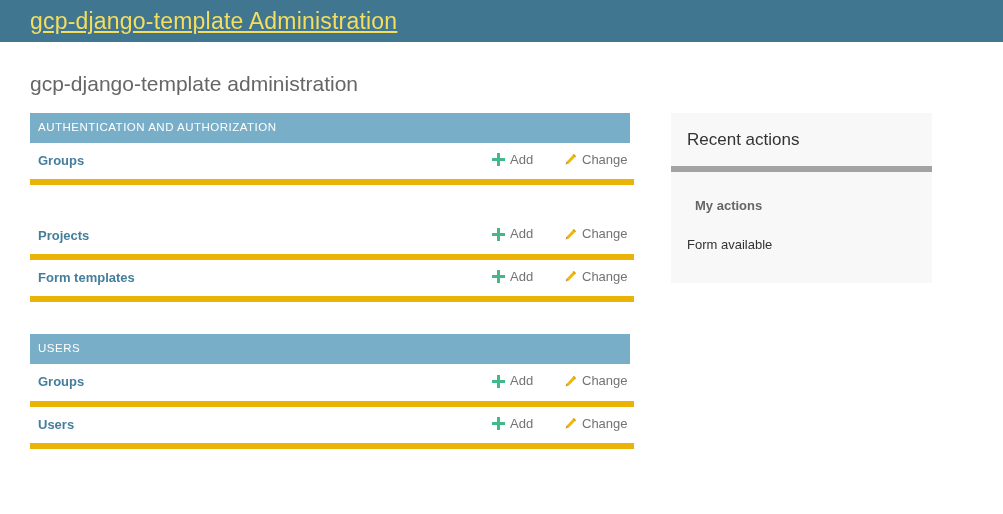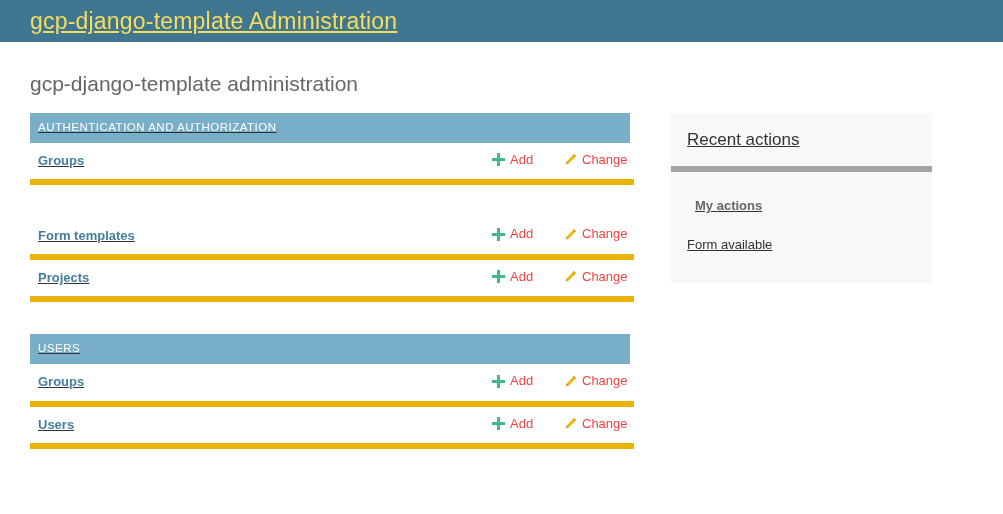--- a/index.html
+++ b/index.html
@@ -42,21 +42,20 @@
     font-size: 21px;
     font-weight: 300;
     color: #666666;
     margin: 30px 0 18px 0;
     line-height: 1.1;
   }
 
   #content-wrap {
     display: flex;
     align-items: flex-start;
-    text-decoration: underline;
   }
 
   #content-main {
     width: 602px;
     flex: 0 0 602px;
   }
 
   
   .app-module {
     margin-bottom: 32px;
@@ -91,21 +90,21 @@
   td.cell-add { width: 72px; padding-left: 0; text-align: left; }
   td.cell-change { width: 70px; padding-left: 0; text-align: left; }
 
   .model-link {
     color: #447e9b;
     font-weight: bold;
     text-decoration: none;
     font-size: 13px;
   }
   .action-link {
-    color: #ef4444;
+    color: #737373;
     text-decoration: none;
     font-size: 13px;
     display: inline-flex;
     align-items: center;
     gap: 5px;
     white-space: nowrap;
   }
 
   .icon-add {
     display: inline-block;
@@ -214,44 +213,44 @@
             </tr>
           </tbody>
         </table>
       </div>
 
       <div class="app-module">
         <table class="model-table">
           <tbody>
             <tr class="model-row">
               <td class="cell-model-name">
+                <a href="#" class="model-link">Projects</a>
+              </td>
+              <td class="cell-add">
+                <a href="#" class="action-link">
+                  <span class="icon-add"></span>
+                  <span>Add</span>
+                </a>
+              </td>
+              <td class="cell-change">
+                <a href="#" class="action-link">
+                  <span class="icon-change">
+                    <svg width="13" height="13" viewBox="0 0 16 16">
+                        <path d="M12.1 1.2 14.8 3.9 5.6 13.1 2 14.3l1.2-3.6z" fill="#efb80b"></path>
+                        <path d="M12.1 1.2 14.8 3.9l-1.3 1.3-2.7-2.7z" fill="#d9a406"></path>
+                        <path d="M2 14.3l1.2-3.6 1.2 1.2z" fill="#8a8a8a"></path>
+                      </svg>
+                  </span>
+                  <span>Change</span>
+                </a>
+              </td>
+            </tr>
+            <tr class="model-row">
+              <td class="cell-model-name">
                 <a href="#" class="model-link">Form templates</a>
-              </td>
-              <td class="cell-add">
-                <a href="#" class="action-link">
-                  <span class="icon-add"></span>
-                  <span>Add</span>
-                </a>
-              </td>
-              <td class="cell-change">
-                <a href="#" class="action-link">
-                  <span class="icon-change">
-                    <svg width="13" height="13" viewBox="0 0 16 16">
-                        <path d="M12.1 1.2 14.8 3.9 5.6 13.1 2 14.3l1.2-3.6z" fill="#efb80b"></path>
-                        <path d="M12.1 1.2 14.8 3.9l-1.3 1.3-2.7-2.7z" fill="#d9a406"></path>
-                        <path d="M2 14.3l1.2-3.6 1.2 1.2z" fill="#8a8a8a"></path>
-                      </svg>
-                  </span>
-                  <span>Change</span>
-                </a>
-              </td>
-            </tr>
-            <tr class="model-row">
-              <td class="cell-model-name">
-                <a href="#" class="model-link">Projects</a>
               </td>
               <td class="cell-add">
                 <a href="#" class="action-link">
                   <span class="icon-add"></span>
                   <span>Add</span>
                 </a>
               </td>
               <td class="cell-change">
                 <a href="#" class="action-link">
                   <span class="icon-change">

